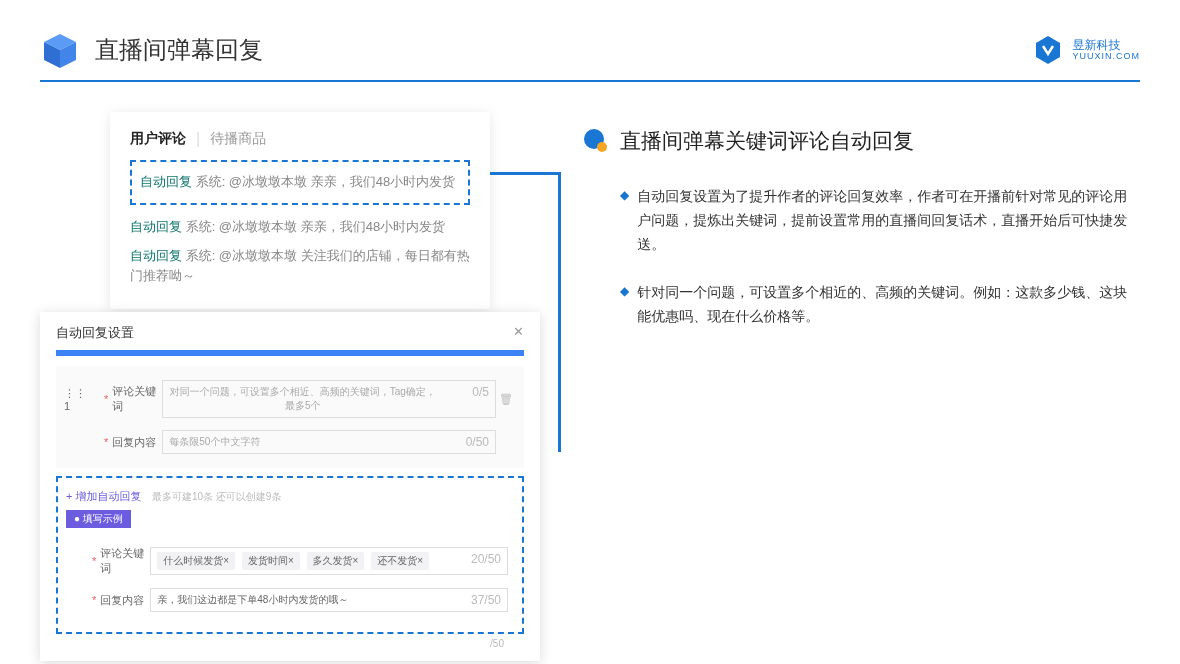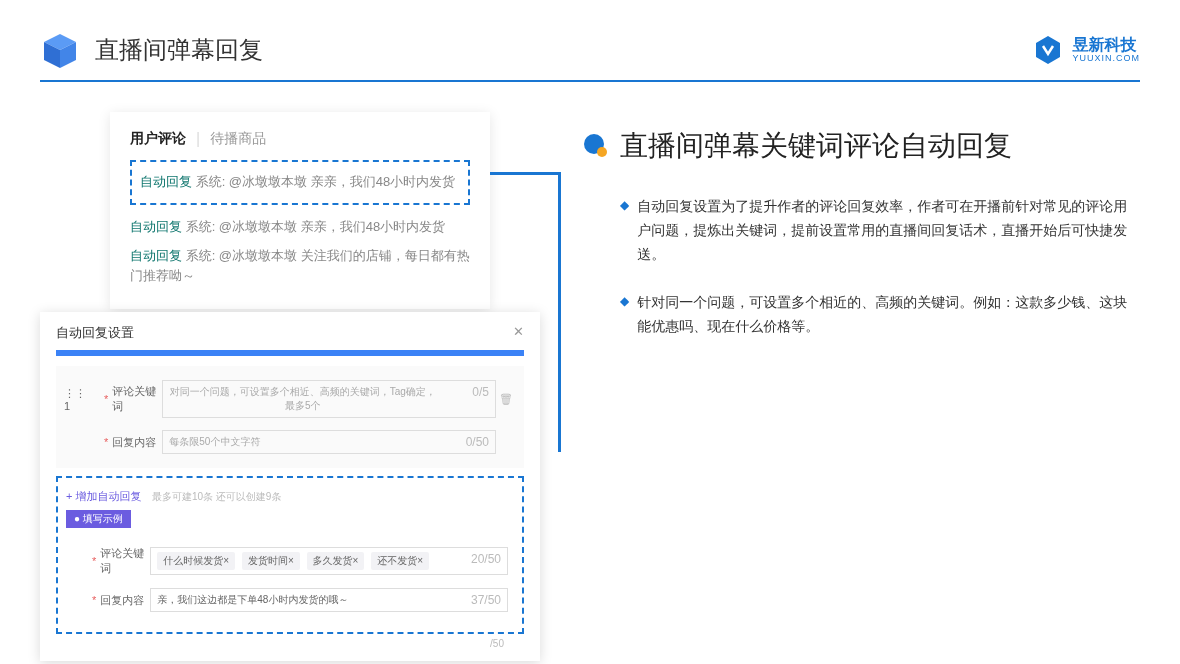--- a/index.html
+++ b/index.html
@@ -3,21 +3,21 @@
 <meta charset="utf-8">
 <style>
 * { margin: 0; padding: 0; box-sizing: border-box; }
 body { font-family: "Microsoft YaHei", Arial, sans-serif; background: #fff; width: 1180px; height: 664px; position: relative; overflow: hidden; }
 
 .header { display: flex; align-items: center; padding: 30px 40px 10px 40px; }
 .header-icon { width: 40px; height: 40px; margin-right: 15px; }
 .header-title { font-size: 24px; color: #333; font-weight: 400; flex: 1; }
 .brand { display: flex; align-items: center; }
 .brand-icon { width: 32px; height: 32px; margin-right: 8px; }
-.brand-text { color: #1976d2; font-size: 16px; font-weight: bold; line-height: 1; }
+.brand-text { color: #1976d2; font-size: 12px; font-weight: normal; line-height: 1; }
 .brand-sub { color: #1976d2; font-size: 9px; letter-spacing: 1px; }
 
 .divider { height: 2px; background: #1976d2; margin: 0 40px 30px 40px; }
 
 .content { display: flex; padding: 0 40px; gap: 20px; }
 .left-col { width: 520px; position: relative; height: 480px; }
 .right-col { flex: 1; padding-top: 15px; }
 
 .card1 { position: absolute; top: 0; left: 70px; width: 380px; background: #fff; box-shadow: 0 2px 12px rgba(0,0,0,0.1); padding: 18px 20px; }
 .card1 .tabs { display: flex; align-items: center; margin-bottom: 12px; }
@@ -48,21 +48,21 @@
 .example-badge { display: inline-block; background: #6b5ce0; color: #fff; font-size: 10px; padding: 2px 8px; margin: 6px 0; }
 
 .tag-pill { display:inline-block; background:#f2f2f5; color:#666; font-size:10px; padding:2px 6px; margin-right:4px; border-radius:2px; }
 
 .connector { position: absolute; border: 1px solid #1976d2; }
 .conn-v { width: 0; border-left: 2px solid #1976d2; left: 518px; top: 60px; height: 280px; }
 .conn-h1 { height: 0; border-top: 2px solid #1976d2; left: 450px; top: 60px; width: 70px; }
 
 .right-title-row { display: flex; align-items: center; margin-bottom: 30px; }
 .right-icon { width: 28px; height: 28px; margin-right: 12px; position: relative; }
-.right-title { font-size: 28px; color: #222; }
+.right-title { font-size: 21px; color: #222; }
 
 .bullet { display: flex; margin-bottom: 25px; padding-left: 40px; }
 .bullet-icon { color: #1976d2; font-size: 12px; margin-right: 8px; margin-top: 3px; }
 .bullet-text { font-size: 14px; color: #333; line-height: 1.7; }
 
 .cube-svg { transform: rotate(0deg); }
 </style>
 </head>
 <body>
 

